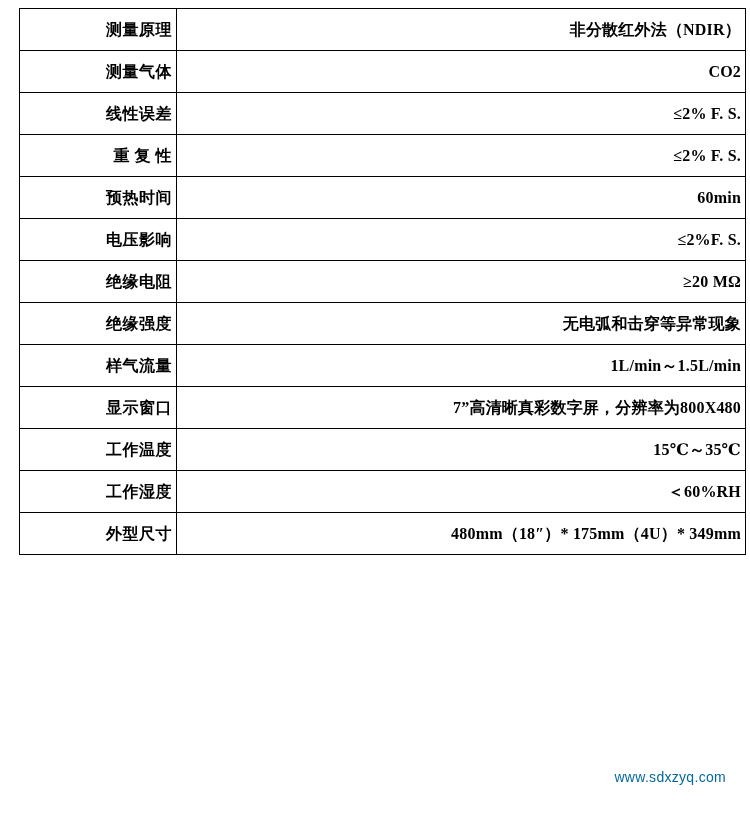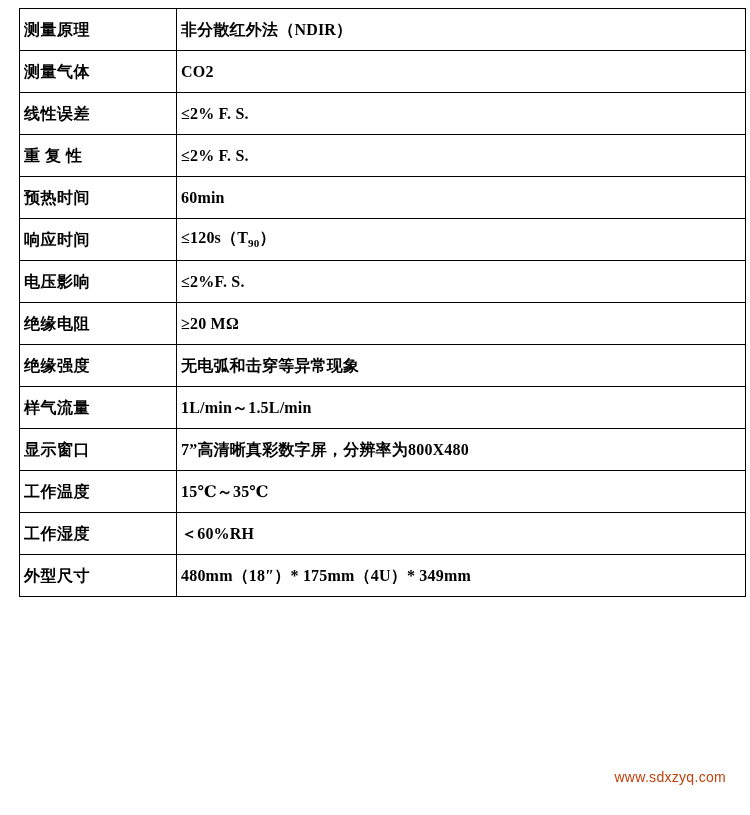--- a/index.html
+++ b/index.html
@@ -19,21 +19,21 @@
     border-collapse: collapse;
     width: 712px;
     margin: 8px 0 0 19px;
     table-layout: fixed;
   }
   #spec-table td {
     border: 1px solid #000000;
     height: 41px;
     padding: 0 4px;
     vertical-align: middle;
-    text-align: left;
+    text-align: right;
     font-size: 16px;
     line-height: 1.2;
   }
   #spec-table td.label-cell {
     width: 148px;
     font-weight: bold;
     letter-spacing: 0.5px;
   }
   #spec-table td.value-cell {
     width: 560px;
@@ -76,24 +76,20 @@
       </tr>
       <tr>
         <td class="label-cell">重 复 性</td>
         <td class="value-cell">≤2% F. S.</td>
       </tr>
       <tr>
         <td class="label-cell">预热时间</td>
         <td class="value-cell">60min</td>
       </tr>
       <tr>
-        <td class="label-cell">响应时间</td>
-        <td class="value-cell"><span>≤120s（T</span><span class="sub">90</span><span>）</span></td>
-      </tr>
-      <tr>
         <td class="label-cell">电压影响</td>
         <td class="value-cell">≤2%F. S.</td>
       </tr>
       <tr>
         <td class="label-cell">绝缘电阻</td>
         <td class="value-cell">≥20 MΩ</td>
       </tr>
       <tr>
         <td class="label-cell">绝缘强度</td>
         <td class="value-cell">无电弧和击穿等异常现象</td>
@@ -114,13 +110,13 @@
         <td class="label-cell">工作湿度</td>
         <td class="value-cell">＜60%RH</td>
       </tr>
       <tr>
         <td class="label-cell">外型尺寸</td>
         <td class="value-cell">480mm（18″）* 175mm（4U）* 349mm</td>
       </tr>
     </tbody>
 </table>
 
-<div id="watermark" style="color: #c2410c;">www.sdxzyq.com</div>
+<div id="watermark" style="color: #0369a1;">www.sdxzyq.com</div>
 
 </body></html>

